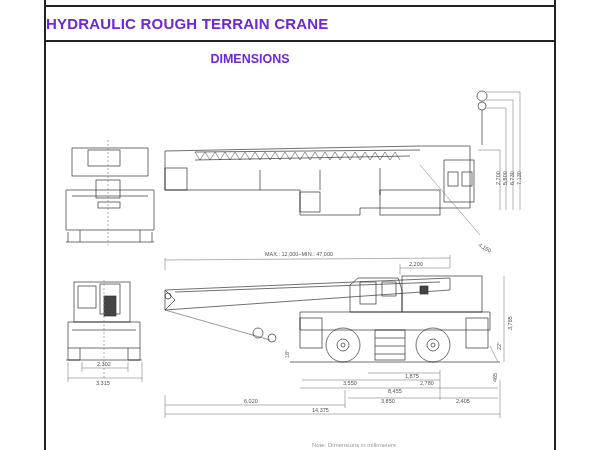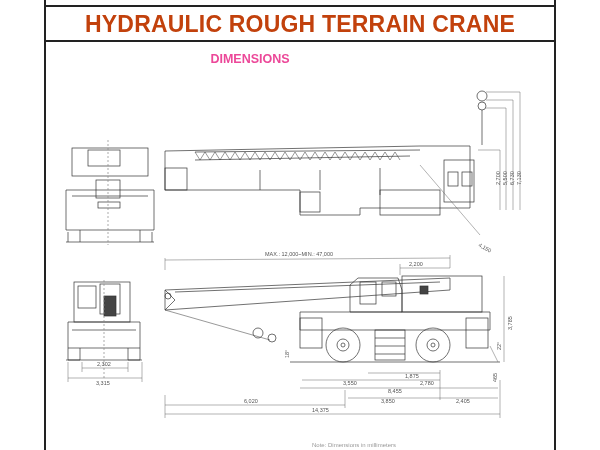--- a/index.html
+++ b/index.html
@@ -1,20 +1,20 @@
 <!DOCTYPE html>
 <html><head>
 <meta charset="utf-8">
 <style>
   html, body { margin:0; padding:0; background:#fff; }
   body { width:600px; height:450px; position:relative; overflow:hidden; font-family:"Liberation Sans", sans-serif; color:#1a1a1a; }
   .frame { position:absolute; left:44px; top:0; width:508px; height:460px; border-left:2px solid #222; border-right:2px solid #222; }
   .hline { position:absolute; left:44px; width:512px; height:2px; background:#222; }
-  .title { position:absolute; left:46px; top:7px; width:508px; height:34px; line-height:34px; text-align:center; font-weight:bold; font-size:23px; letter-spacing:0.2px; color:#c2410c; }
-  .subtitle { position:absolute; left:46px; top:52px; width:408px; text-align:center; font-weight:bold; font-size:12.5px; color:#ec4899; }
+  .title { position:absolute; left:46px; top:7px; width:508px; height:34px; line-height:34px; text-align:left; font-weight:bold; font-size:15px; letter-spacing:0.2px; color:#6d28d9; }
+  .subtitle { position:absolute; left:46px; top:52px; width:408px; text-align:center; font-weight:bold; font-size:12.5px; color:#6d28d9; }
   svg.drawing { position:absolute; left:0; top:0; }
   .dim { font-family:"Liberation Sans", sans-serif; font-size:5.5px; fill:#555; }
   .note { position:absolute; left:312px; top:442px; font-size:6px; color:#999; }
 </style>
 </head>
 <body>
 
 <div class="frame"></div>
 <div class="hline" style="top:5px"></div>
 <div class="hline" style="top:40px"></div>

